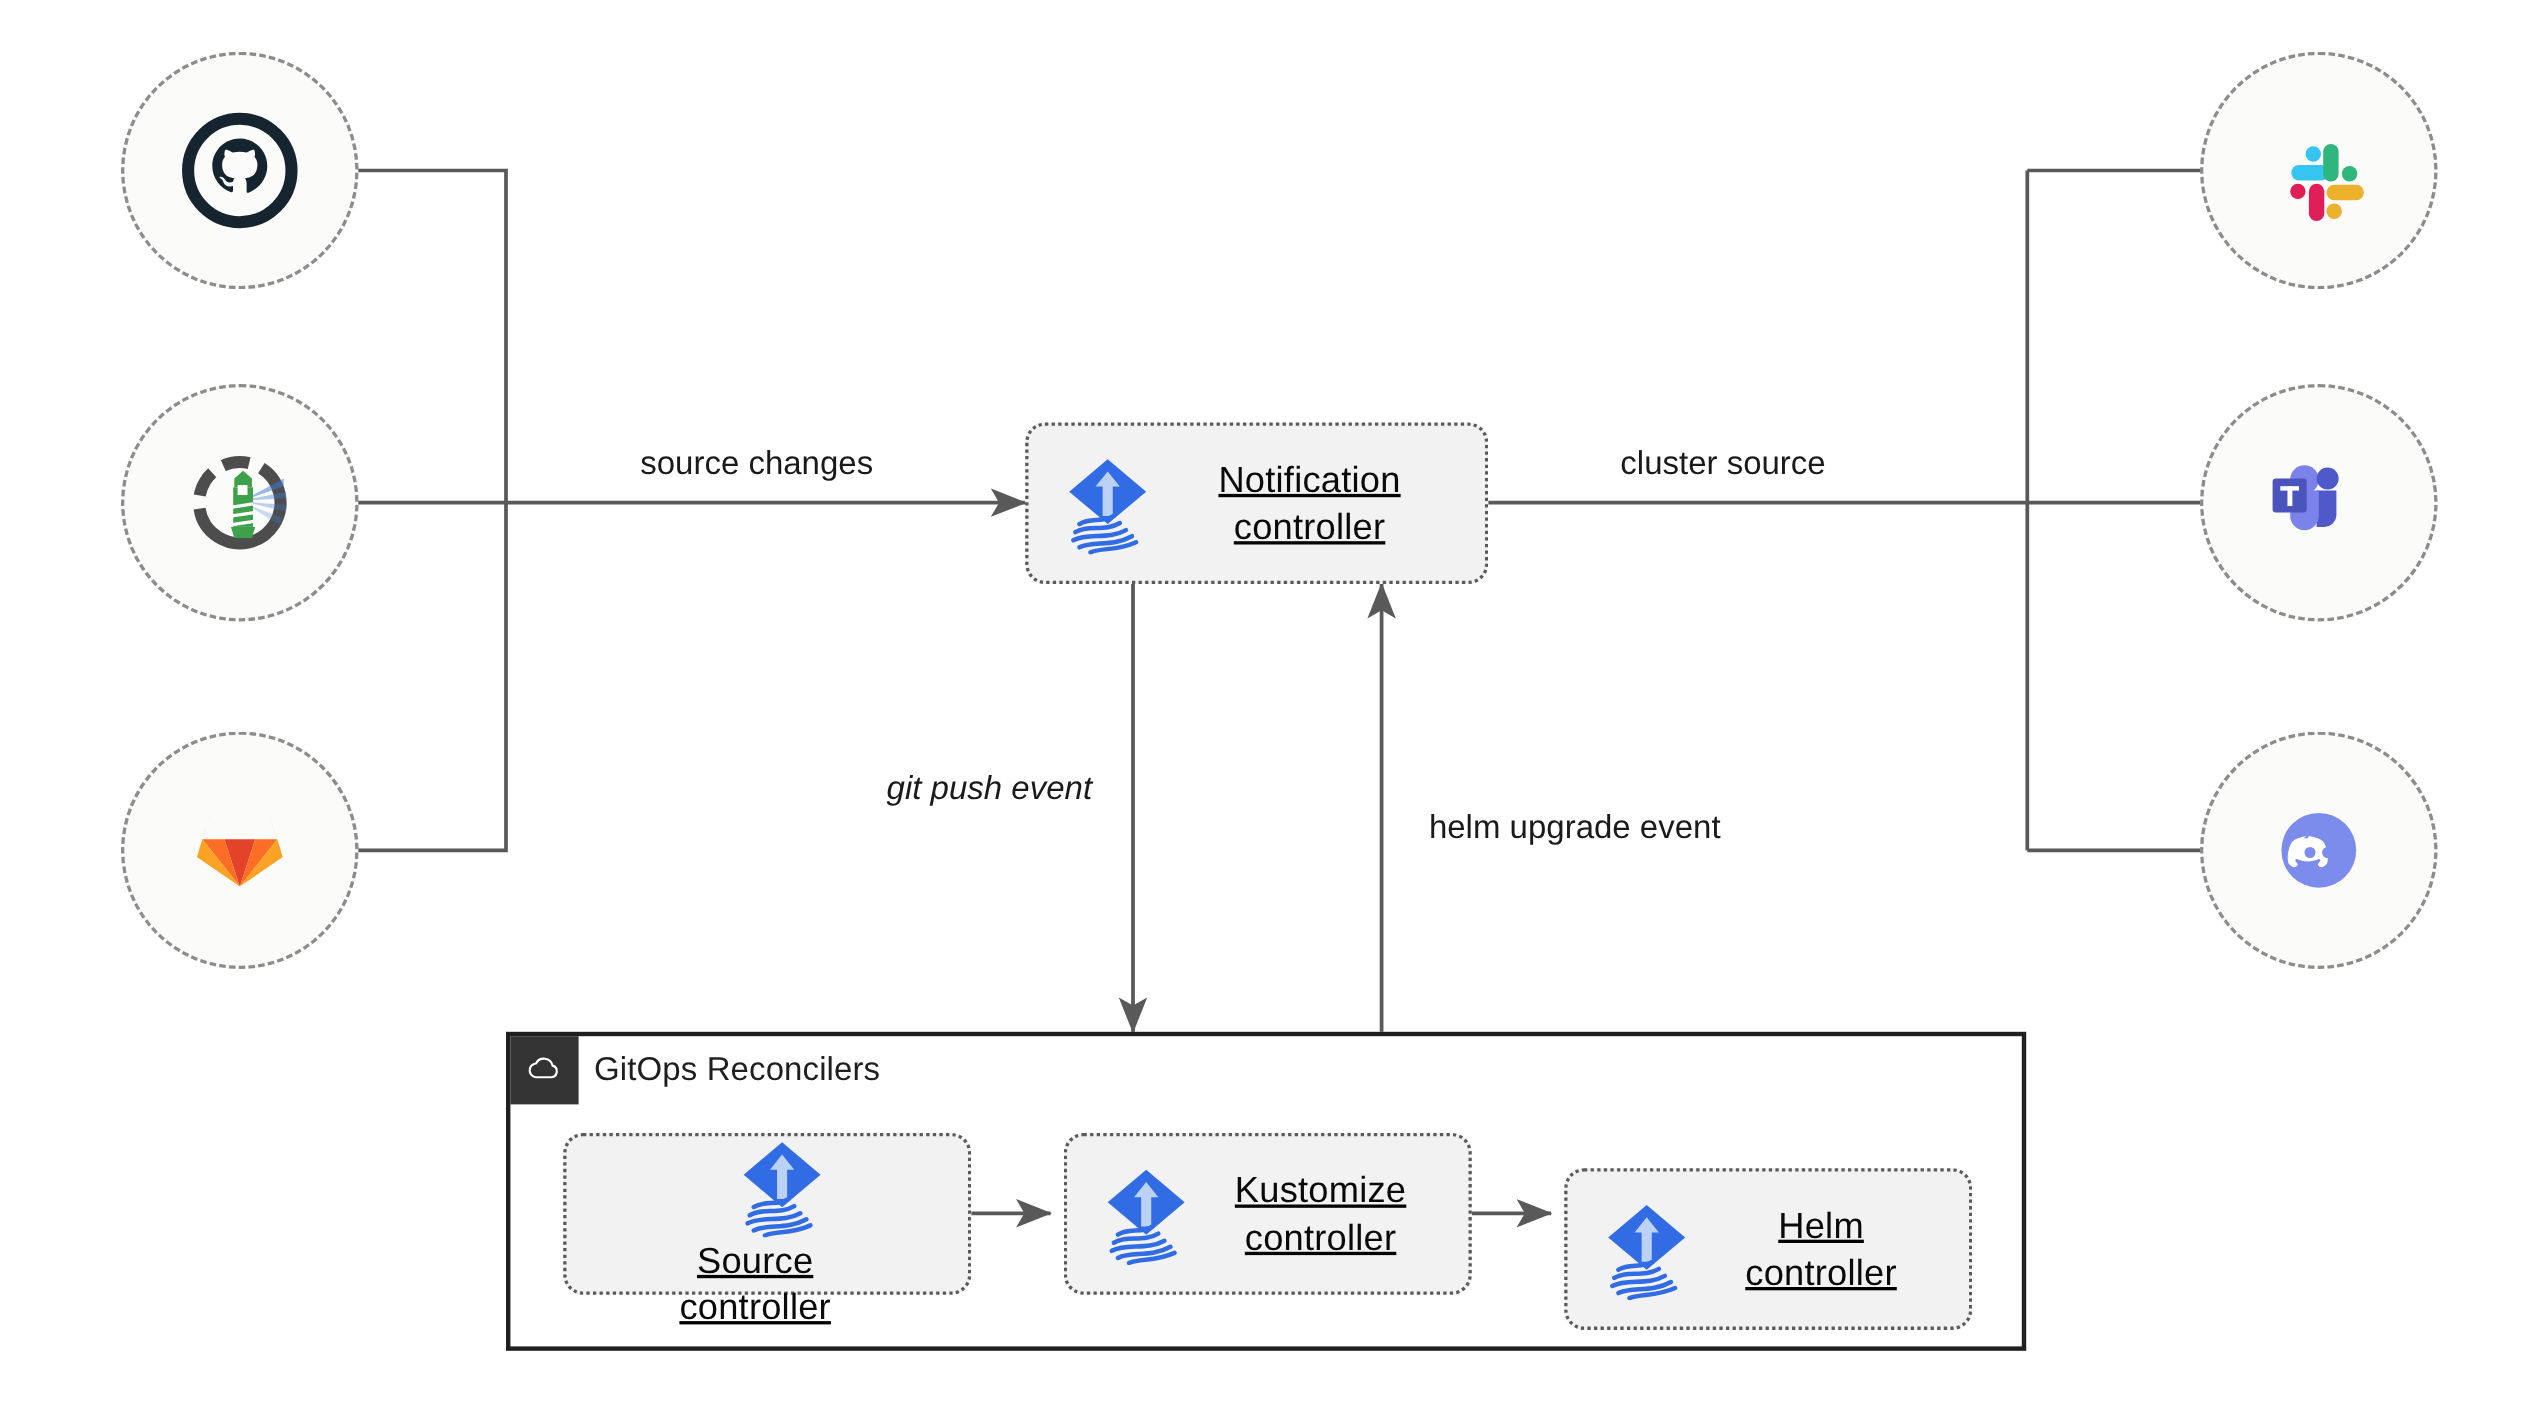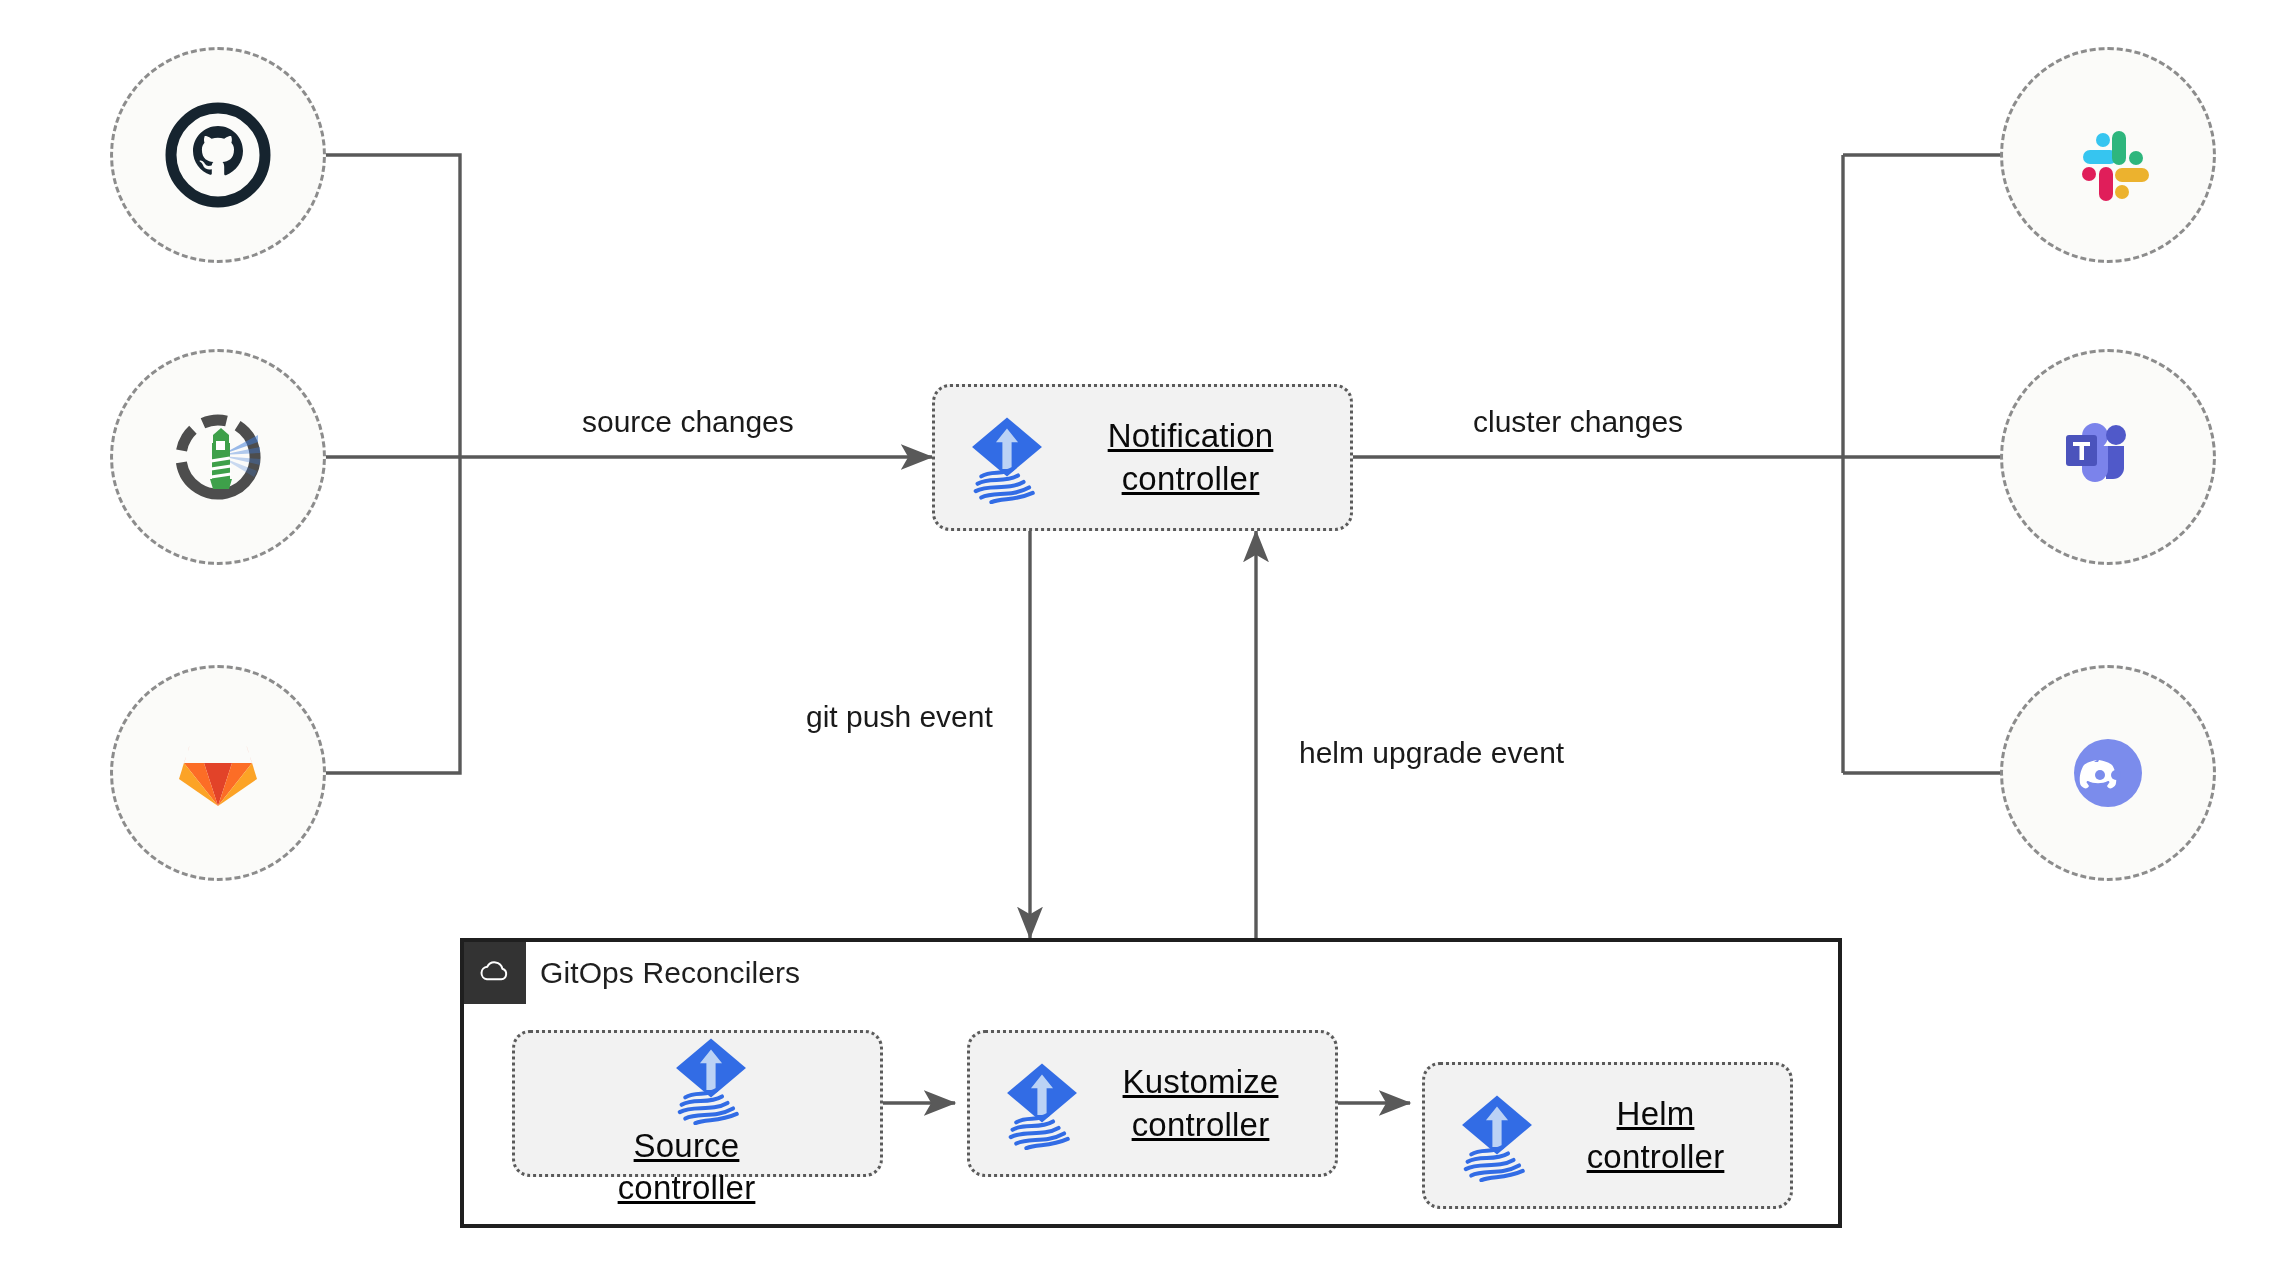--- a/index.html
+++ b/index.html
@@ -280,19 +280,19 @@
       </svg>
     </span>
     <span class="node-label">
       <span>Helm</span><br>
       <span>controller</span>
     </span>
   </div>
 
   <div class="edge-label" style="left:582px;top:405px;">source changes</div>
 
-  <div class="edge-label" style="left:1473px;top:405px;">cluster changes</div>
-
-  <div class="edge-label" style="left:806px;top:700px;">git push event</div>
+  <div class="edge-label" style="left:1473px;top:405px;">cluster source</div>
+
+  <div class="edge-label" style="left:806px;top:700px;font-style:italic;">git push event</div>
 
   <div class="edge-label" style="left:1278px;top:736px;margin-left:21px;">helm upgrade event</div>
 
 </div>
 
 </body></html>

